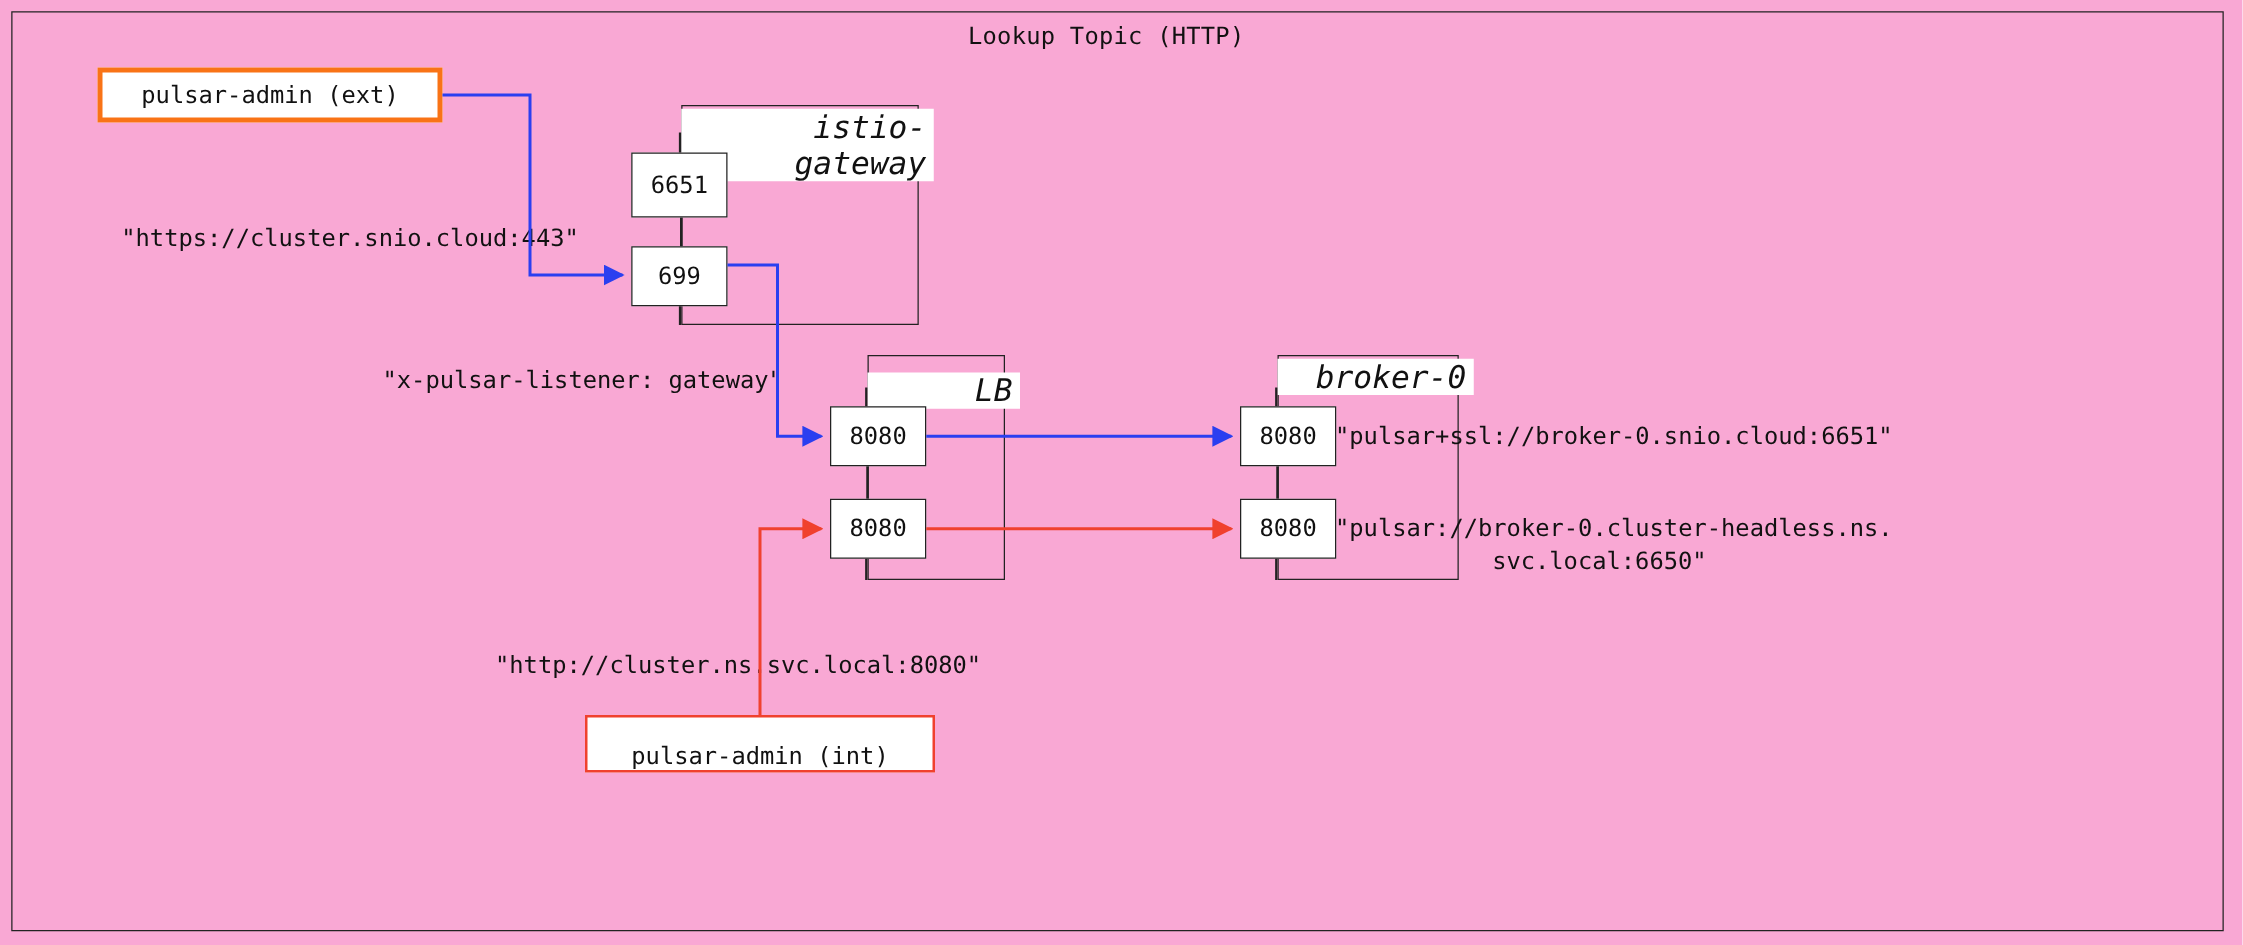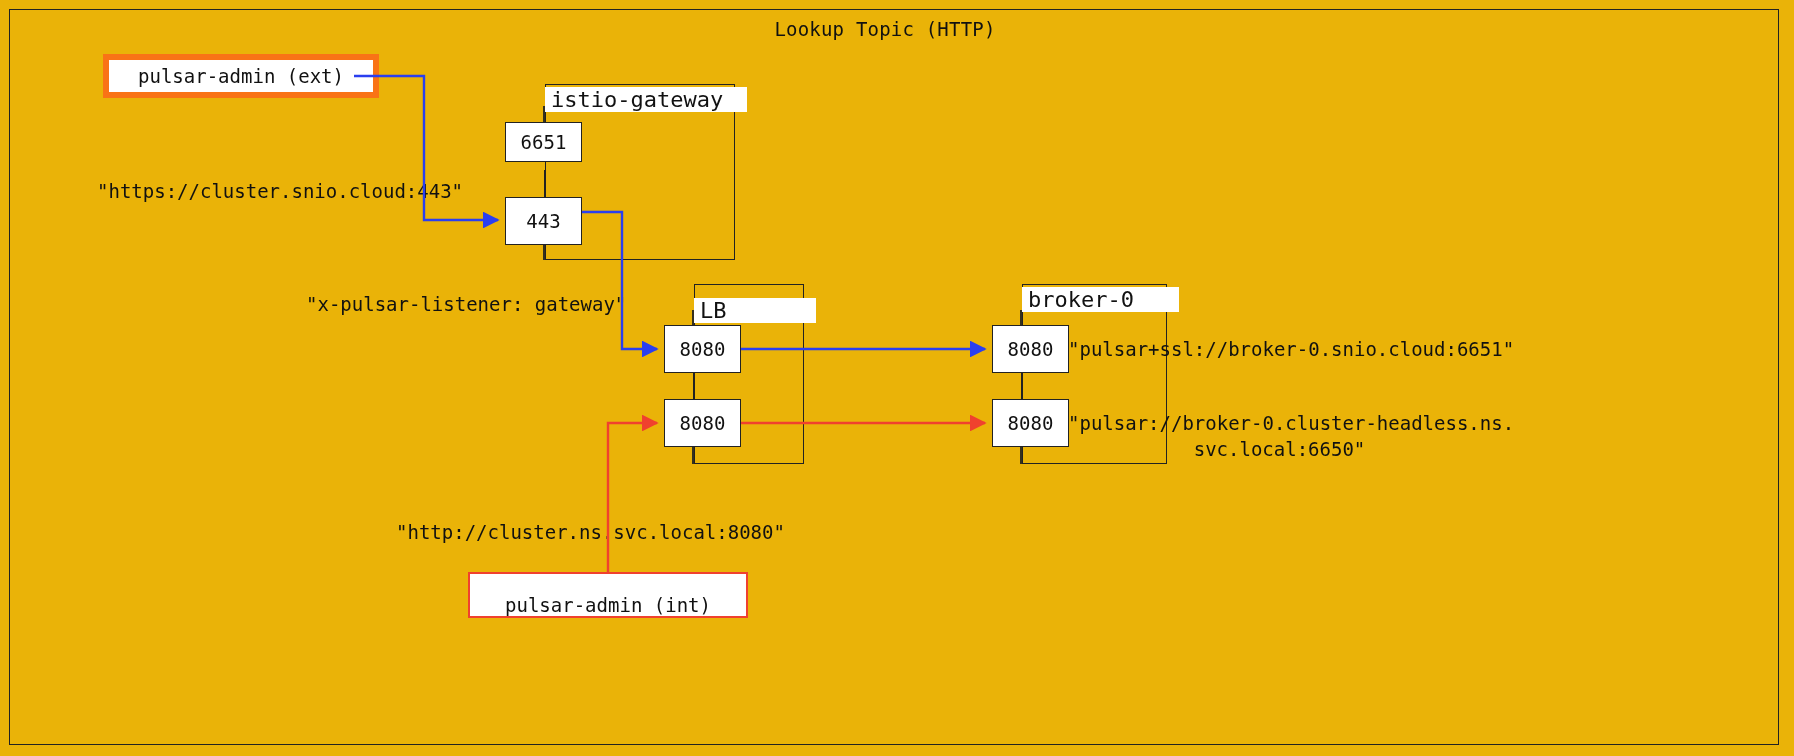--- a/index.html
+++ b/index.html
@@ -1,26 +1,26 @@
 <!DOCTYPE html>
 <html><head>
 <meta charset="utf-8">
 <style>
   html,body{margin:0;padding:0;background:#ffffff;}
   body{font-family:"DejaVu Sans Mono","Liberation Mono",monospace;}
-  #canvas{position:relative;width:1794px;height:756px;background:#eab308;overflow:hidden;}
+  #canvas{position:relative;width:1794px;height:756px;background:#f9a8d4;overflow:hidden;}
   #frame{position:absolute;left:9px;top:9px;width:1770px;height:736px;border:1.5px solid #222;box-sizing:border-box;}
   .title{position:absolute;left:0;top:18px;width:1770px;text-align:center;font-size:19px;color:#111;letter-spacing:.2px;}
   .node{position:absolute;box-sizing:border-box;display:flex;align-items:center;justify-content:center;
         font-size:19px;color:#111;background:#fff;}
-  .blue-box{border:6px solid #f97316;margin-left:25px;}
+  .blue-box{border:4px solid #f97316;}
   .red-box{border:2px solid #f0412e;align-items:flex-end;}
   .port{border:1.8px solid #222;background:#fff;font-size:19px;}
   .cluster{position:absolute;box-sizing:border-box;border:1.6px solid #222;background:transparent;}
-  .cluster-label{position:absolute;font-size:22px;color:#111;background:#fff;padding:0 6px;text-align:left;}
+  .cluster-label{position:absolute;font-size:25px;color:#111;background:#fff;padding:0 6px;text-align:right;font-style:italic;}
   .lbl{position:absolute;font-size:19px;color:#111;white-space:pre;line-height:26px;}
   .lbl.ctr{text-align:center;}
   svg.wires{position:absolute;left:0;top:0;width:1794px;height:756px;pointer-events:none;}
   .vline{position:absolute;background:#222;width:1.8px;}
 </style>
 </head>
 <body>
 
 <div id="canvas">
 
@@ -42,25 +42,25 @@
   <div class="vline" style="left:1021px;top:372px;height:28px;"></div>
 
   <div class="node blue-box" style="left:78px;top:54px;width:276px;height:44px;">
     <span>pulsar-admin (ext)</span>
   </div>
 
   <div class="node red-box" style="left:468px;top:572px;width:280px;height:46px;">
     <span>pulsar-admin (int)</span>
   </div>
 
-  <div class="node port" style="left:505px;top:122px;width:77px;height:40px;justify-content:center;">
+  <div class="node port" style="left:505px;top:122px;width:77px;height:52px;justify-content:center;">
     <span>6651</span>
   </div>
   <div class="node port" style="left:505px;top:197px;width:77px;height:48px;">
-    <span>443</span>
+    <span>699</span>
   </div>
 
   <div class="node port" style="left:664px;top:325px;width:77px;height:48px;">
     <span>8080</span>
   </div>
   <div class="node port" style="left:664px;top:399px;width:77px;height:48px;">
     <span>8080</span>
   </div>
 
   <div class="node port" style="left:992px;top:325px;width:77px;height:48px;">

